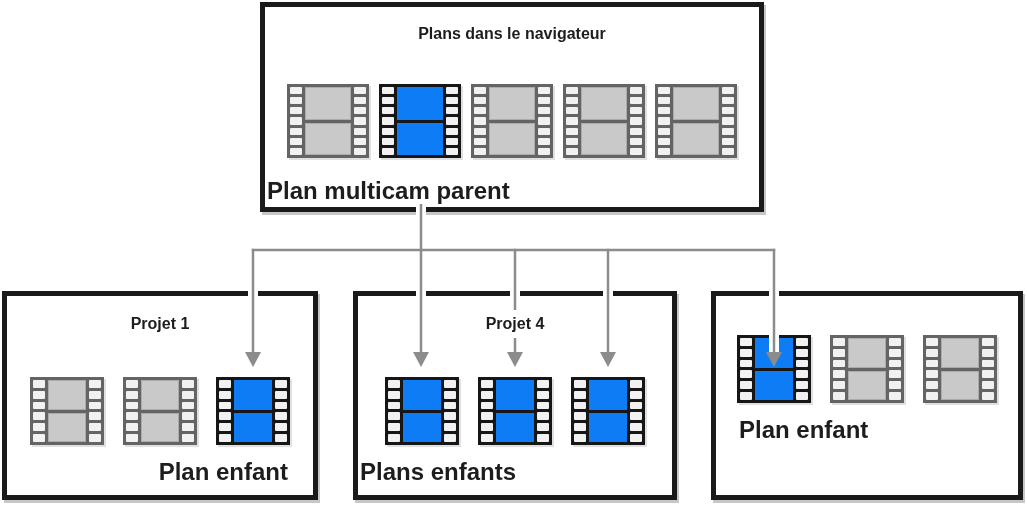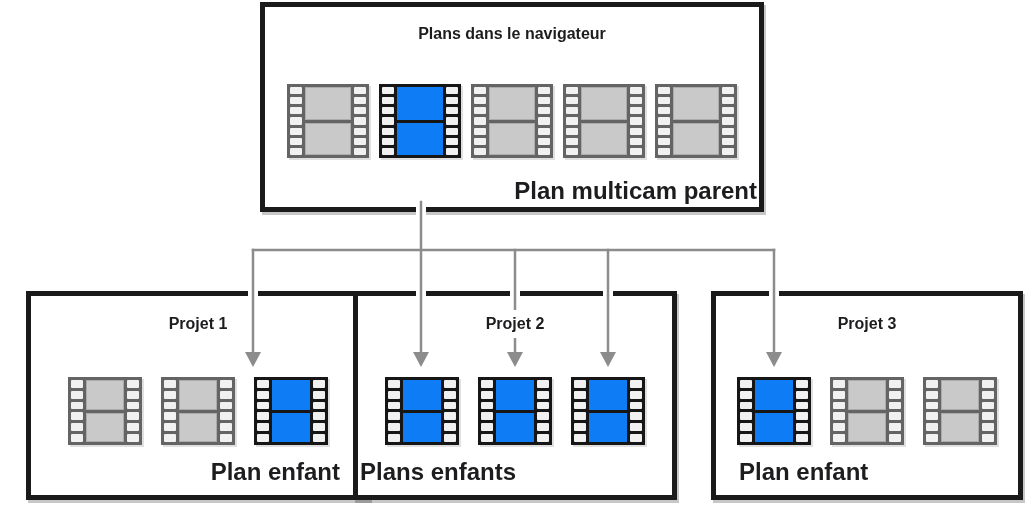--- a/index.html
+++ b/index.html
@@ -16,42 +16,42 @@
     z-index:5; pointer-events:none;
   }
   .box {
     position:absolute;
     box-sizing:border-box;
     background:#ffffff;
     border:5px solid var(--border,#1a1a1a);
     box-shadow:2px 3px 0 rgba(0,0,0,0.22);
   }
   .parent-box { left:260px; top:2px; width:504px; height:210px; }
-  .p1 { left:2px;   top:291px; width:344px; height:209px;margin-left:24px; }
+  .p1 { left:2px;   top:291px; width:316px; height:209px; }
   .p2 { left:353px; top:291px; width:324px; height:209px; }
   .p3 { left:711px; top:291px; width:312px; height:209px; }
 
   .box-title {
     display:flex; justify-content:center;
     font-weight:700; font-size:16px; line-height:28px;
     position:relative; z-index:10;
   }
   .box-title .t { background:#ffffff; padding:0 8px; white-space:nowrap; }
   .parent-box .box-title { margin-top:13px; }
   .project  .box-title { margin-top:14px; }
 
   .clips-row { display:flex; justify-content:center; position:relative; z-index:2; }
   .parent-box .clips-row { margin-top:36px; gap:10px; }
   .project  .clips-row { margin-top:39px; gap:19px; }
 
   .box-label {
     font-weight:700; font-size:24px; line-height:28px;
     position:relative; z-index:10; white-space:nowrap;
   }
-  .parent-box .box-label { margin-top:19px; text-align:right; padding-left:16px; }
+  .parent-box .box-label { margin-top:19px; text-align:left; padding-left:0; }
   .project  .box-label { margin-top:13px; }
   .lbl-left   { text-align:left;  padding-left:21px; }
   .lbl-right  { text-align:right; padding-right:23px; }
   .lbl-center { text-align:left; }
   .box-label .t { background:#ffffff; padding:0 2px; }
 
   
   .clip {
     box-sizing:border-box;
     display:flex; gap:3px; padding:3px;
@@ -297,21 +297,21 @@
           </div>
         </div>
       </div>
     <div class="box-label lbl-right">
       <span class="t">Plan enfant</span>
     </div>
   </div>
 
   <div class="box project p2">
     <div class="box-title">
-      <span class="t">Projet 2</span>
+      <span class="t">Projet 4</span>
     </div>
     <div class="clips-row">
         <div class="clip blue clip-sm">
           <div class="holes">
             <div class="hole"></div>
             <div class="hole"></div>
             <div class="hole"></div>
             <div class="hole"></div>
             <div class="hole"></div>
             <div class="hole"></div>
@@ -373,23 +373,20 @@
             <div class="hole"></div>
           </div>
         </div>
       </div>
     <div class="box-label lbl-center">
       <span class="t">Plans enfants</span>
     </div>
   </div>
 
   <div class="box project p3">
-    <div class="box-title">
-      <span class="t">Projet 3</span>
-    </div>
     <div class="clips-row">
         <div class="clip blue clip-sm">
           <div class="holes">
             <div class="hole"></div>
             <div class="hole"></div>
             <div class="hole"></div>
             <div class="hole"></div>
             <div class="hole"></div>
             <div class="hole"></div>
           </div>

